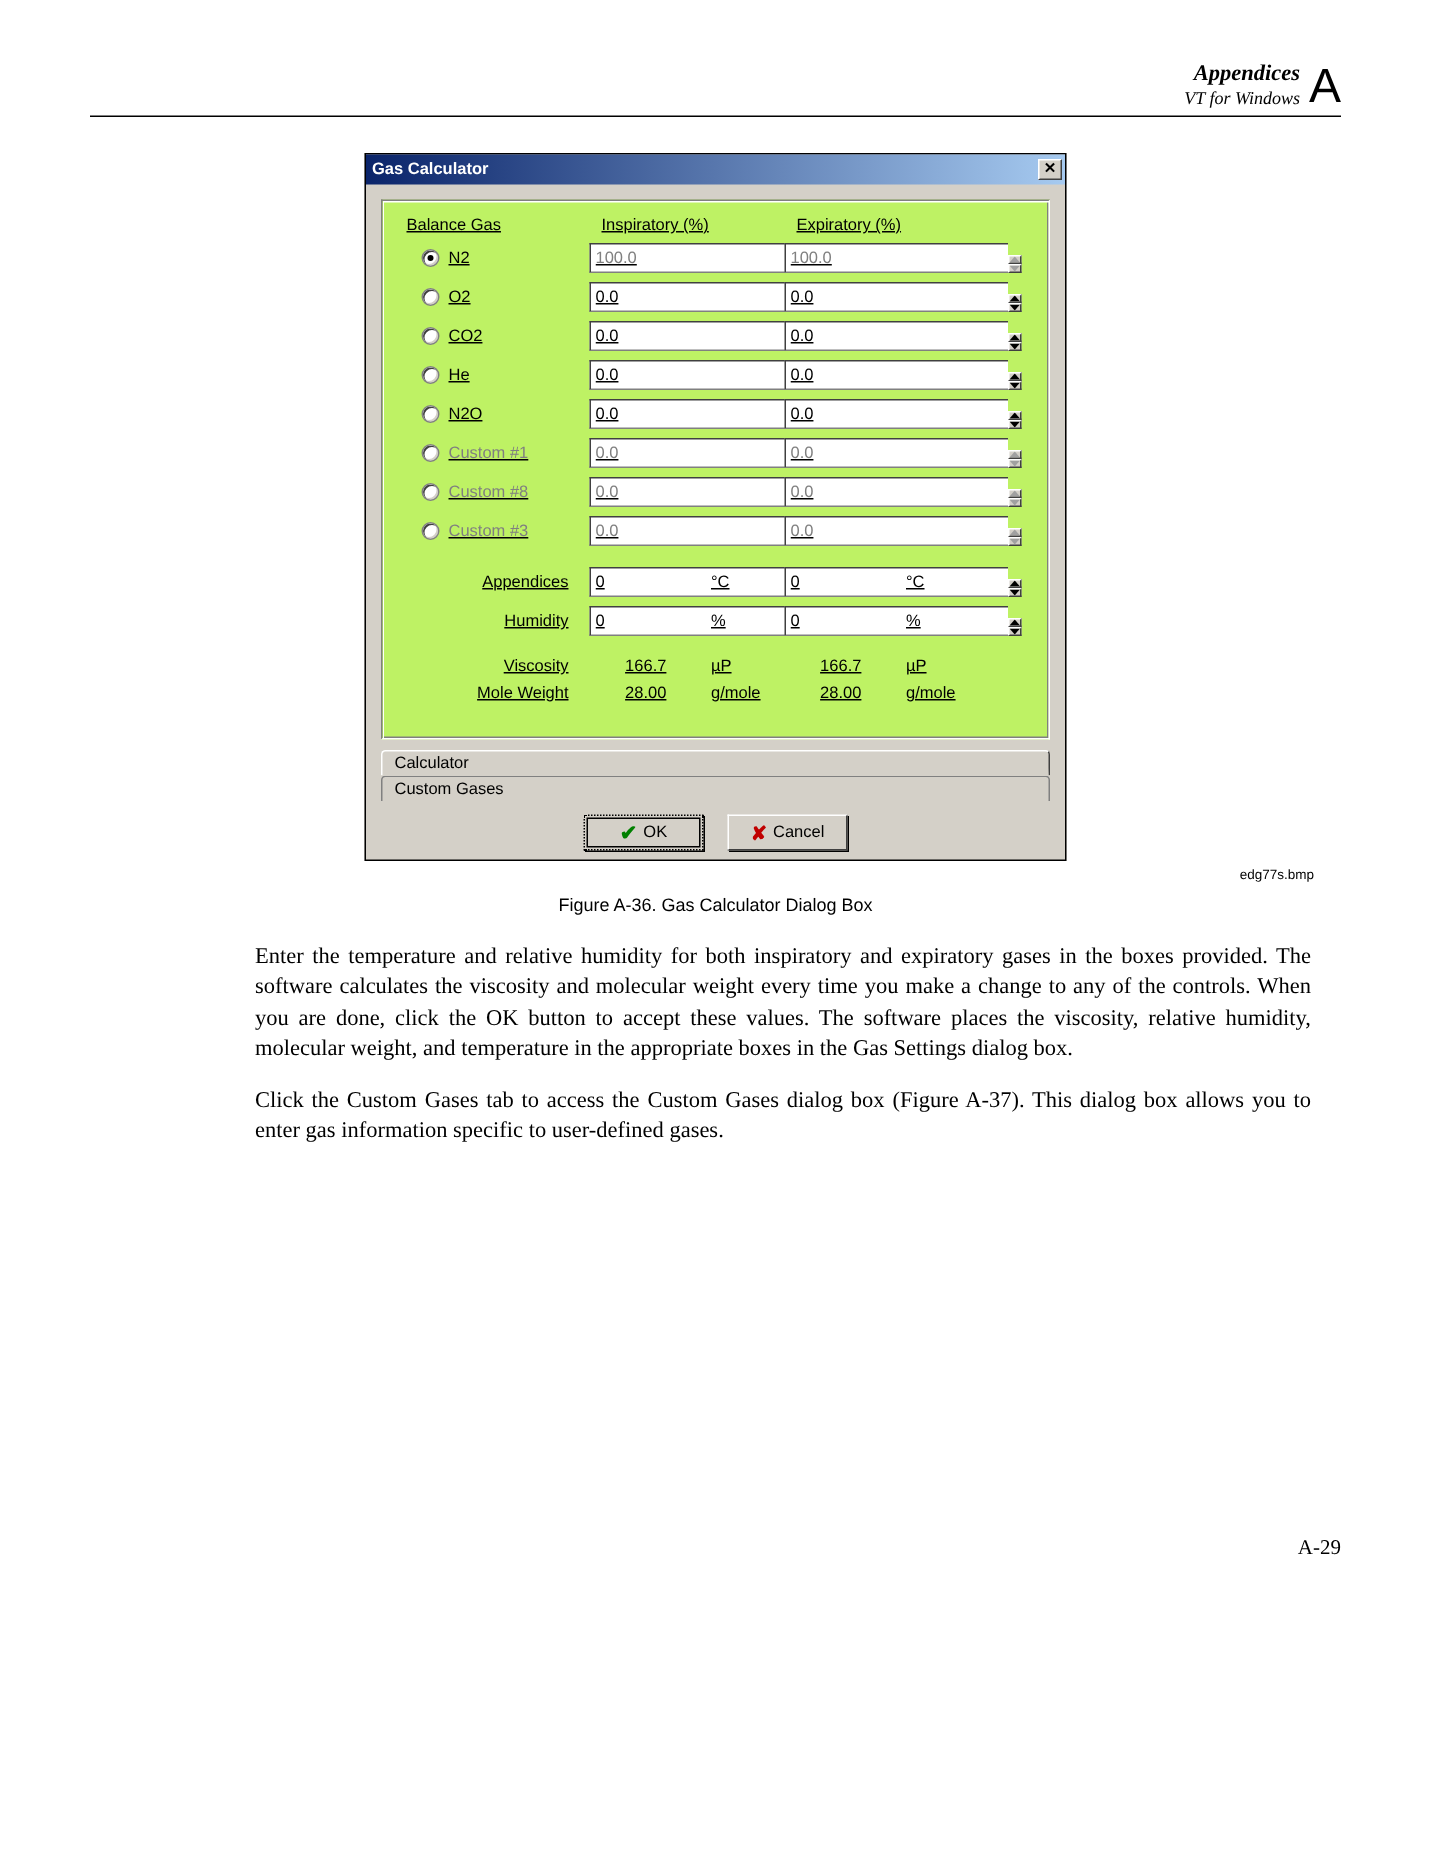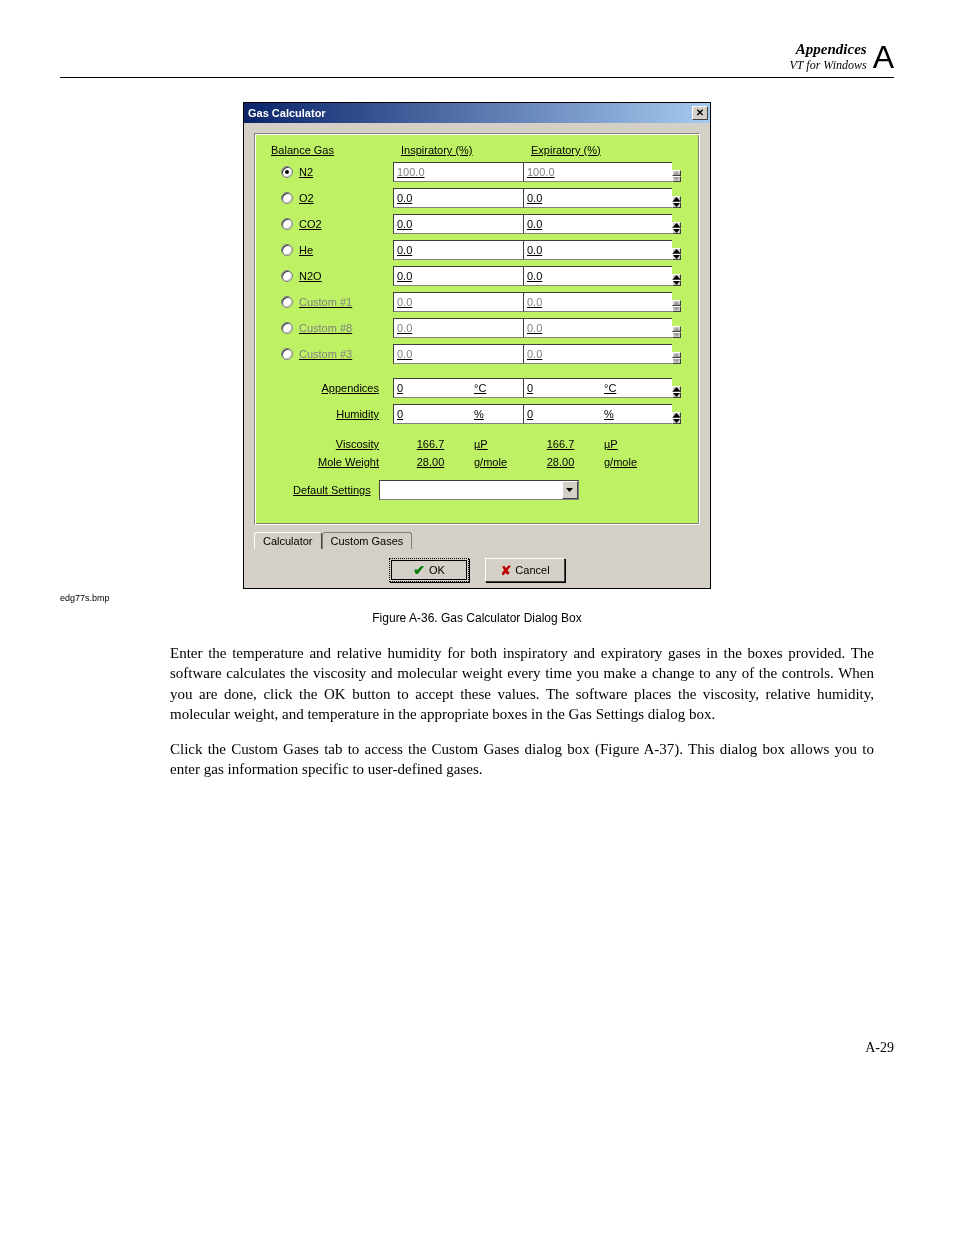--- a/index.html
+++ b/index.html
@@ -157,20 +157,21 @@
     width: 16px;
     background: #d4d0c8;
     border: 1px solid #fff;
     border-right-color: #404040;
     border-bottom-color: #404040;
     display: flex; align-items: center; justify-content: center;
   }
   .tabs-row {
     margin-top: 6px;
     display: flex;
+    flex-direction: column;
   }
   .tab {
     padding: 2px 8px;
     border: 1px solid #808080;
     border-bottom: none;
     background: #d4d0c8;
     font-size: 11px;
     position: relative;
     top: 1px;
     border-top-left-radius: 3px;
@@ -203,21 +204,21 @@
     font: inherit;
     padding: 0 10px;
   }
   .win-btn.default { border: 1px dotted #000; outline: 1px solid #000; outline-offset: -3px; }
   .check-icon { color: #008000; font-weight: bold; font-size: 14px; }
   .x-icon { color: #c00000; font-weight: bold; font-size: 13px; }
 
   .side-caption {
     font-family: Arial, sans-serif;
     font-size: 9px;
-    text-align: left;
+    text-align: right;
     margin-top: 4px;
     padding-right: 18px;
   }
   .fig-caption {
     text-align: center;
     font-family: Arial, sans-serif;
     font-weight: normal;
     font-size: 12px;
     margin: 8px 0 18px 0;
   }
@@ -662,31 +663,20 @@
           <div class="unit-wrap">
               <div class="calc-val">28.00</div>
               <span>g/mole</span>
             </div>
           <div class="unit-wrap">
               <div class="calc-val">28.00</div>
               <span>g/mole</span>
             </div>
         </div>
 
-        <div class="default-row">
-          <span>Default Settings</span>
-          <div class="combo">
-            <div class="combo-input"></div>
-            <div class="combo-btn">
-                <svg width="7" height="4" viewBox="0 0 7 4">
-                  <path d="M0 0 L3.5 4 L7 0 Z" fill="#000"></path>
-                </svg>
-              </div>
-          </div>
-        </div>
       </div>
 
       <div class="tabs-row">
         <div class="tab active">Calculator</div>
         <div class="tab">Custom Gases</div>
       </div>
 
       <div class="button-row">
         <button class="win-btn default">
           <span class="check-icon">✔</span>

